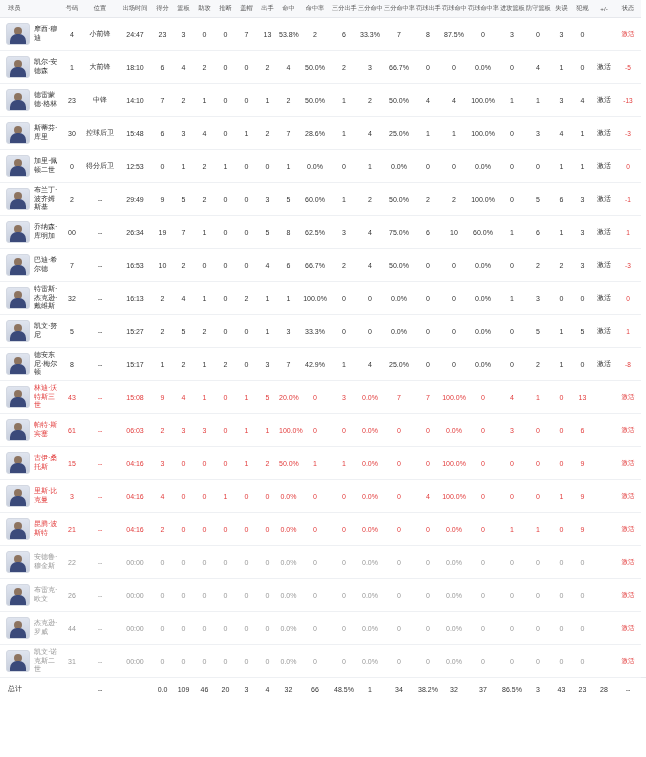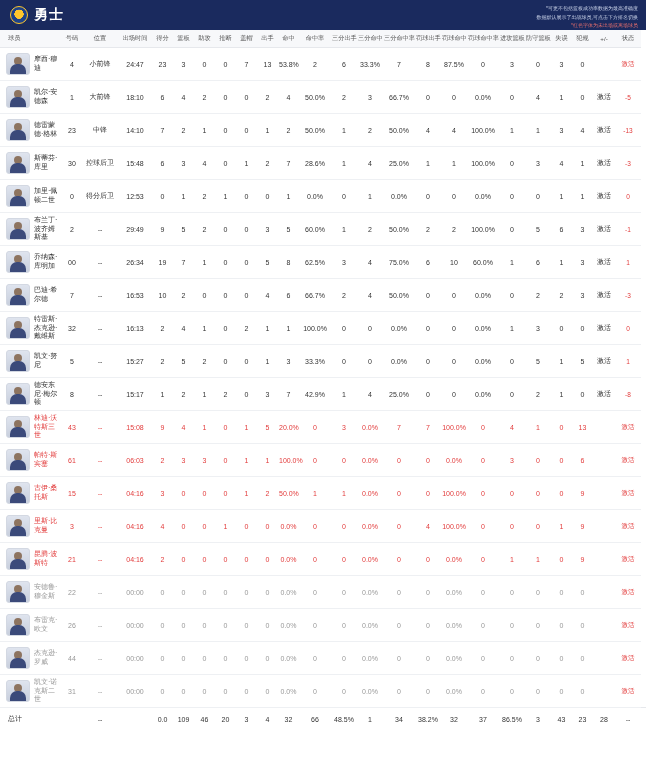--- a/index.html
+++ b/index.html
@@ -134,29 +134,20 @@
   col.c-pct    { width: 32px; }
   col.c-mid    { width: 26px; }
   col.c-pm     { width: 22px; }
   col.c-status { width: 26px; }
 </style>
 </head>
 <body>
 
 <div class="app">
 
-  <div class="header">
-    <div class="team-logo"></div>
-    <div class="team-name">勇士</div>
-    <div class="header-note">
-      <div>*可更不包括篮板成功率数据为最高准确度</div>
-      <div>数据默认展示了出战球员,可点击下方排名切换</div>
-      <div>*红色字体为未出场或离场球员</div>
-    </div>
-  </div>
 
   <div class="table-wrap">
     <table>
       <colgroup>
         <col class="c-player">
           <col class="c-num">
           <col class="c-pos">
           <col class="c-min">
         <col class="c-small">
           <col class="c-small">

